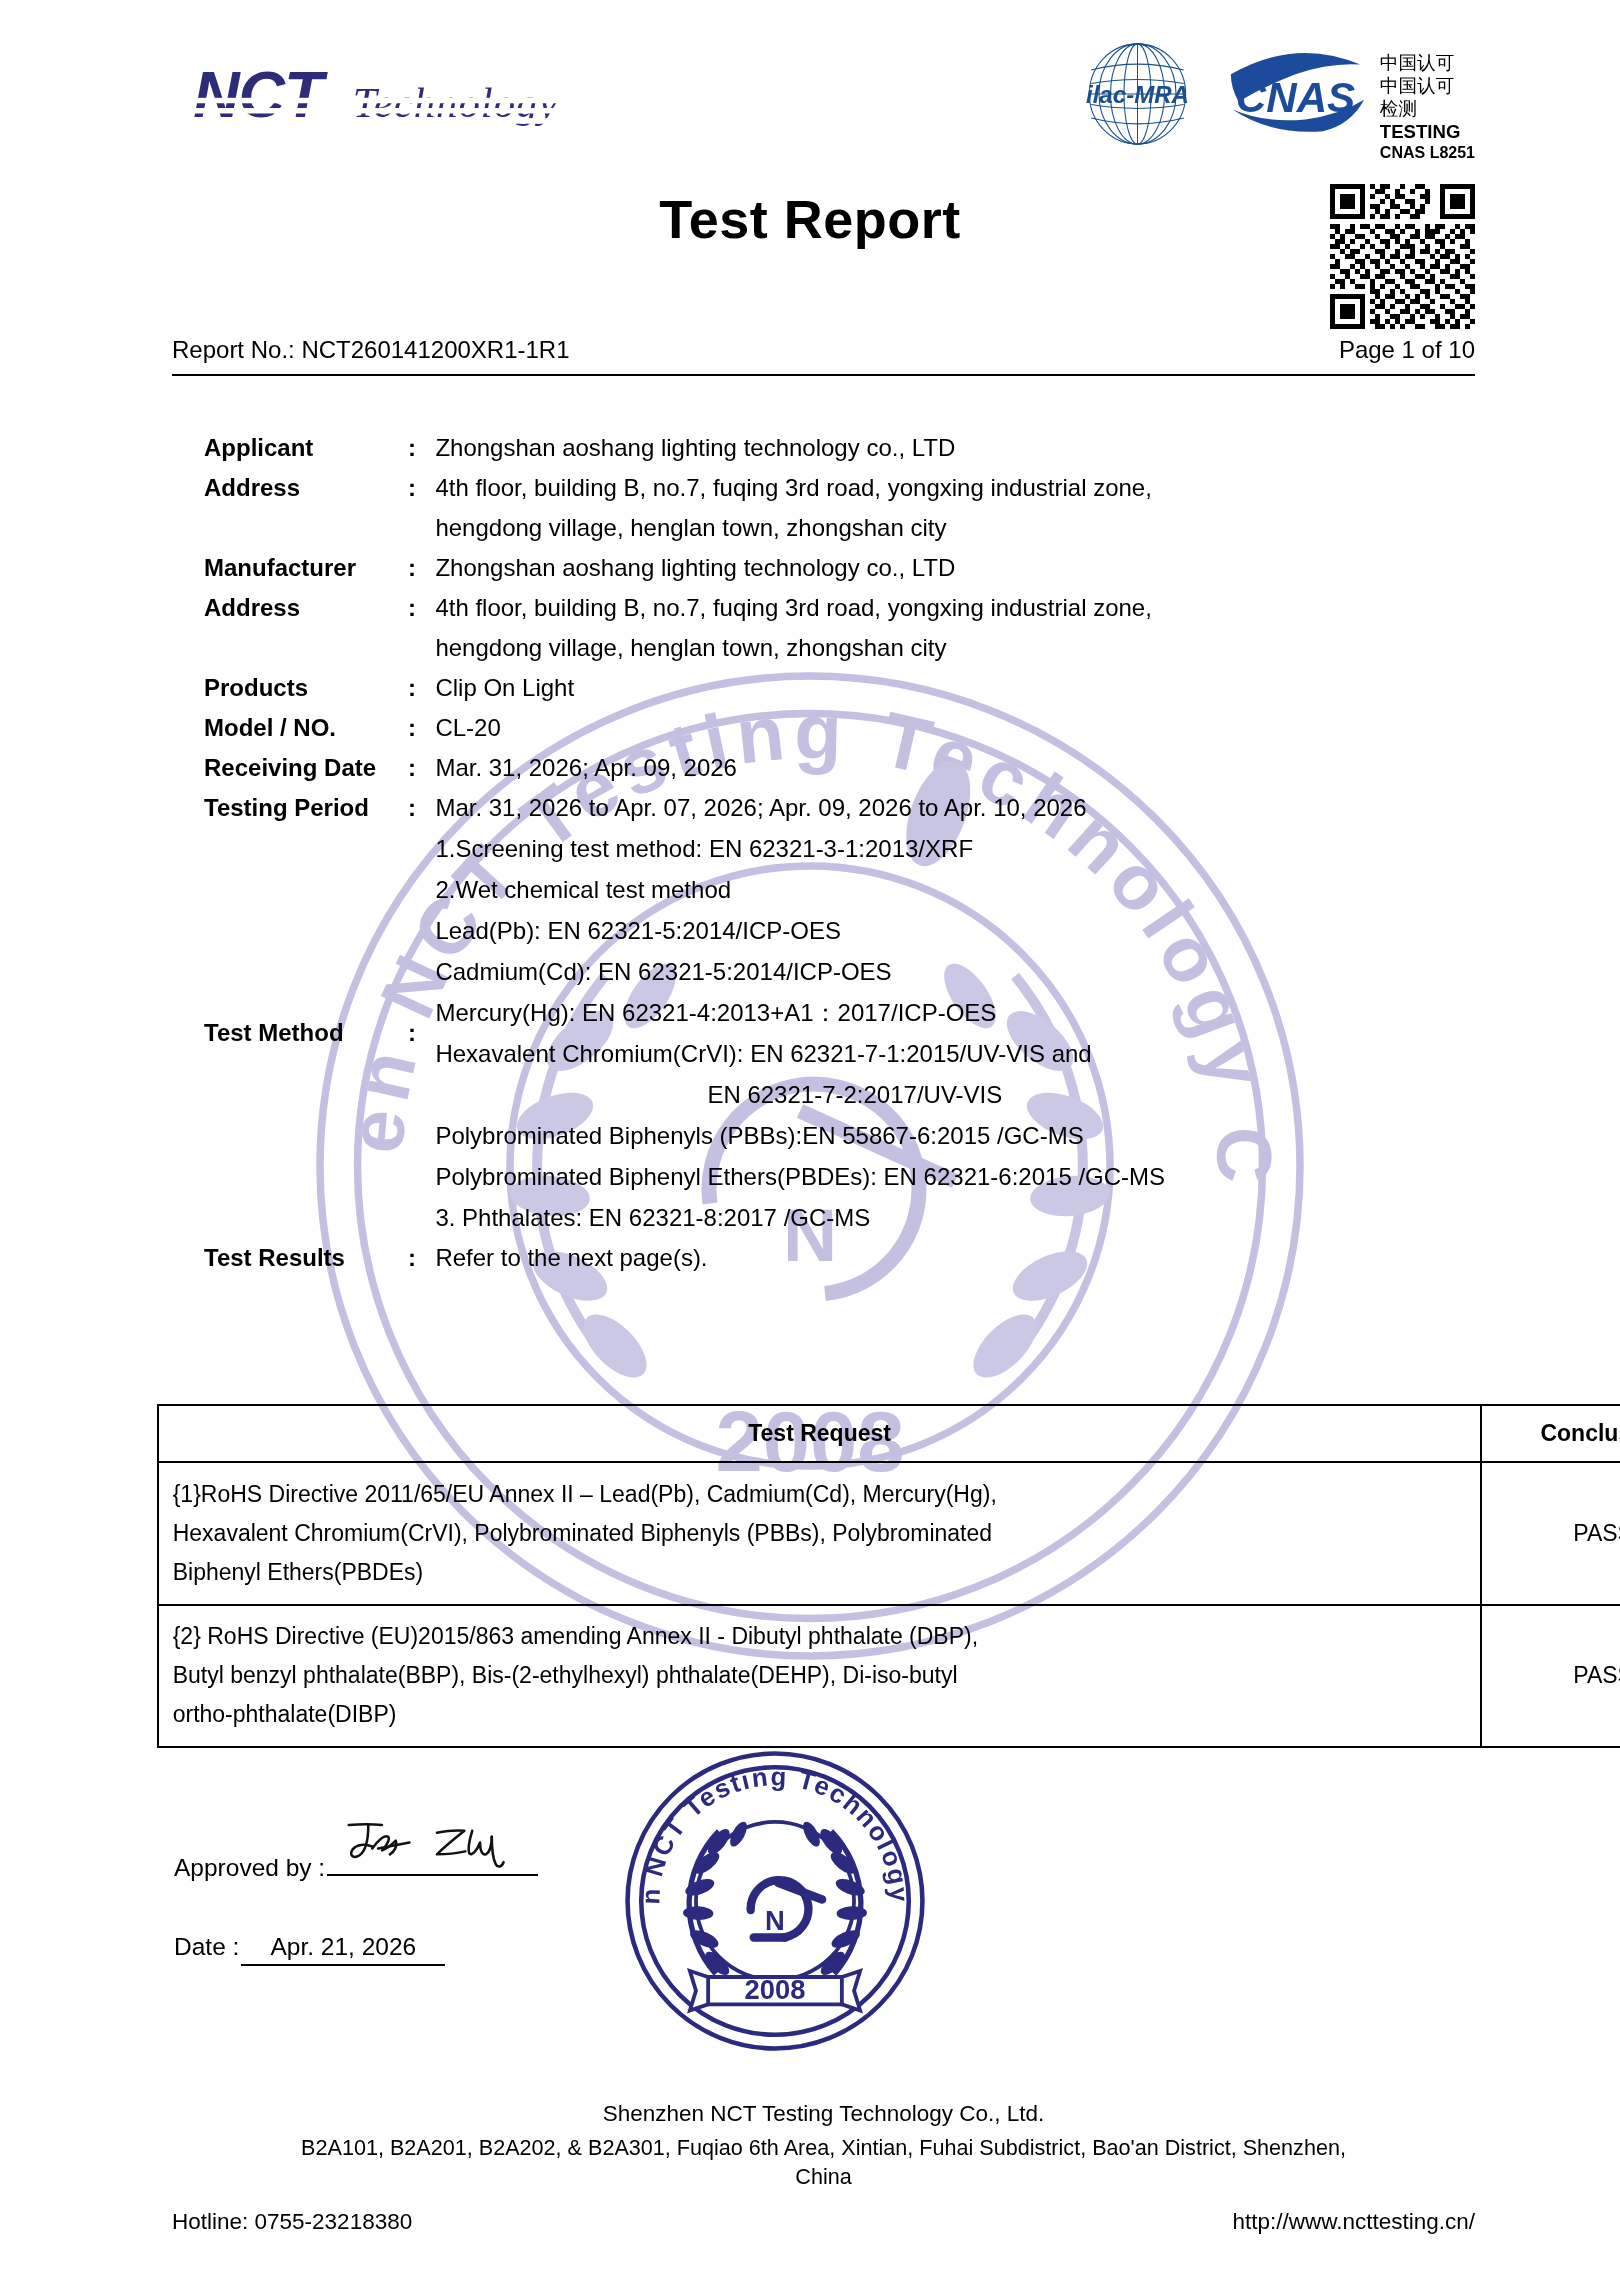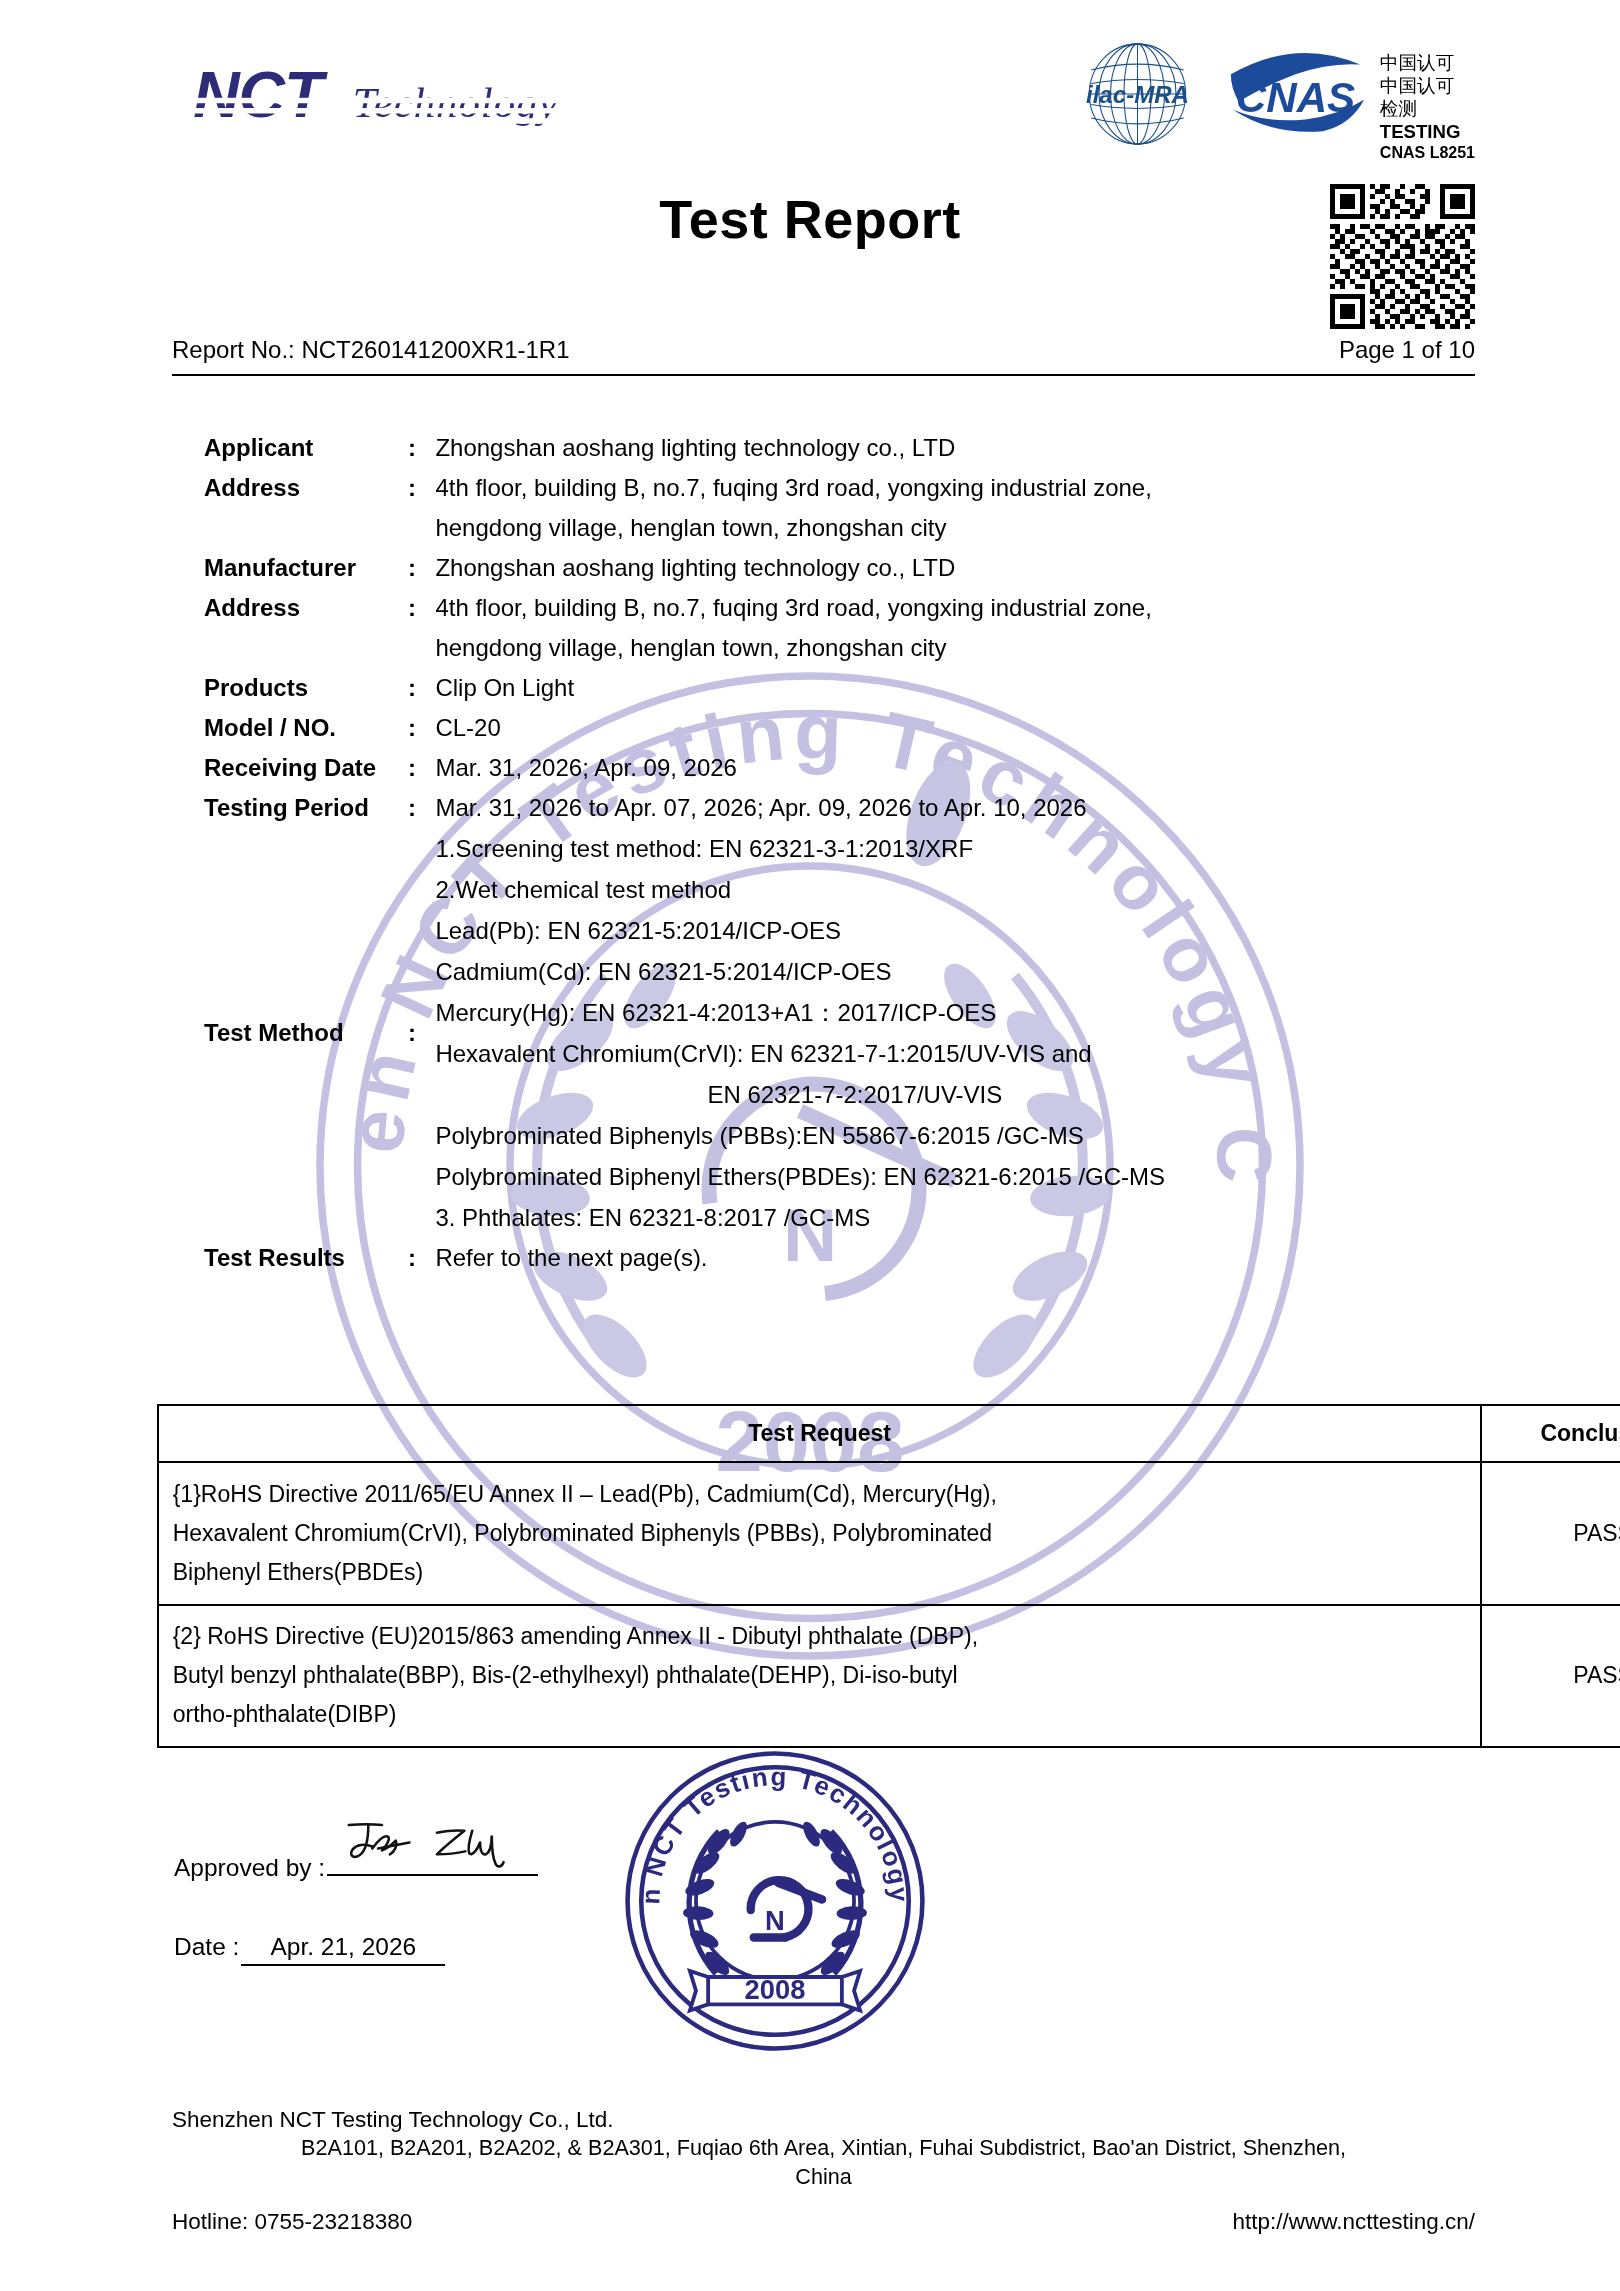--- a/index.html
+++ b/index.html
@@ -238,22 +238,23 @@
   
   .footer {
     position: absolute;
     left: 172px;
     right: 145px;
     bottom: 57px;
     z-index: 3;
     font-size: 21.6px;
   }
   .footer-company {
+    text-align: center;
     font-size: 22.5px;
-    margin-bottom: 0;
+    margin-bottom: 6px;
   }
   .footer-address {
     text-align: center;
     font-size: 21.6px;
     line-height: 29px;
     margin-bottom: 11.8px;
   }
   .footer-contact {
     display: flex;
     justify-content: space-between;

